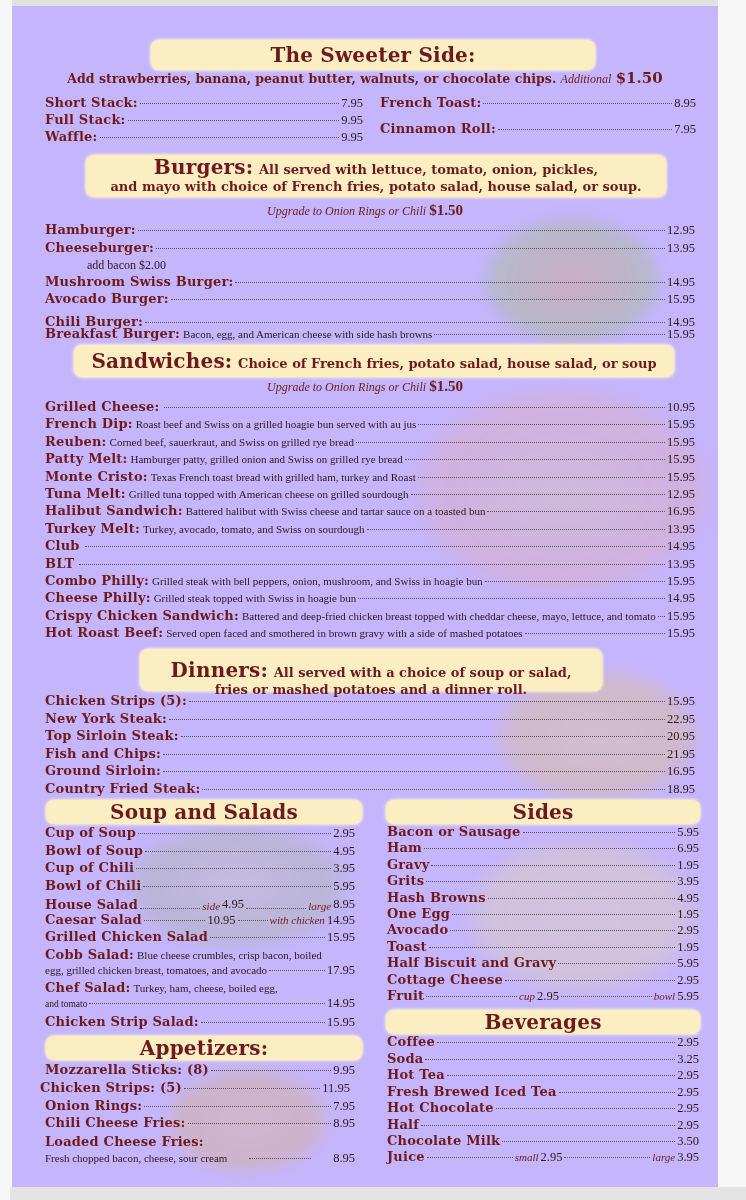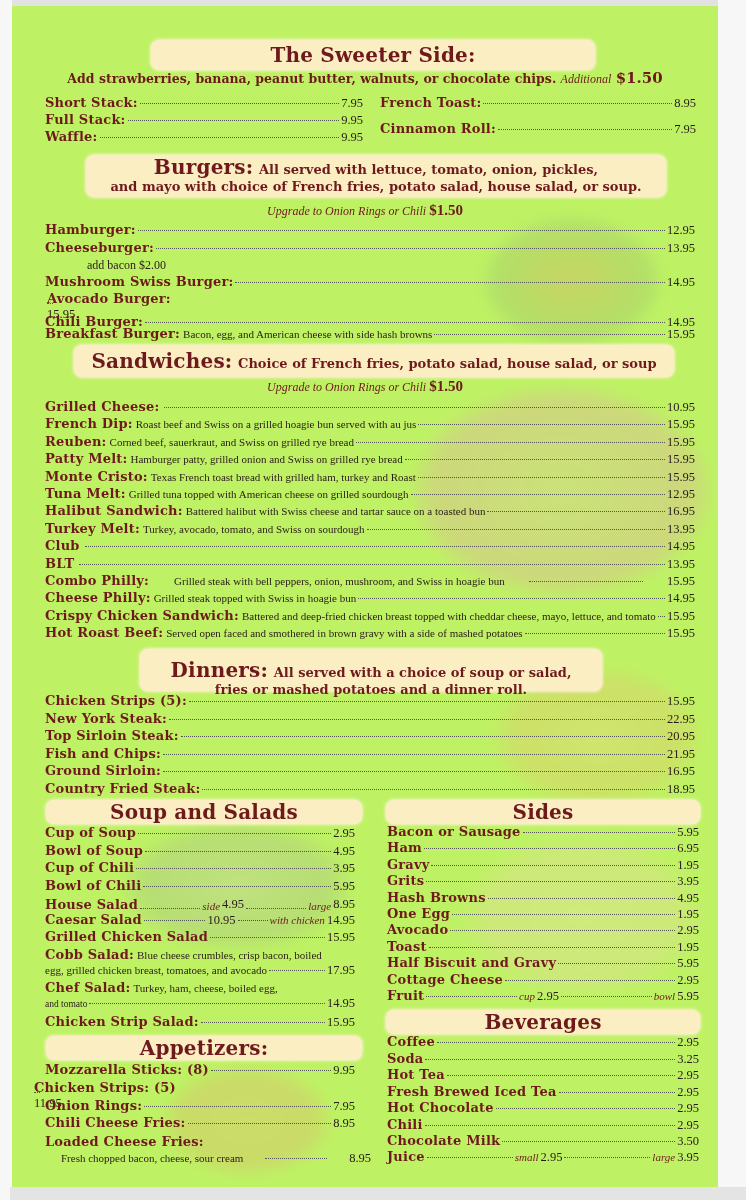--- a/index.html
+++ b/index.html
@@ -1,20 +1,20 @@
 <!DOCTYPE html>
 <html><head>
   <meta charset="utf-8">
   <style>
     * { box-sizing: border-box; margin: 0; padding: 0; }
     html, body { width: 746px; height: 1200px; background: #f7f7f7; overflow: hidden; }
     body { position: relative; font-family: "DejaVu Serif", "Liberation Serif", serif; color: #6e1a1c; }
     .topbar { position: absolute; left: 12px; top: 0; width: 706px; height: 6px; background: #e2e2e2; }
     .botbar { position: absolute; left: 10px; top: 1187px; width: 736px; height: 13px; background: #e4e4e4; }
-    .page { position: absolute; left: 12px; top: 6px; width: 706px; height: 1181px; background: #bef264; }
+    .page { position: absolute; left: 12px; top: 6px; width: 706px; height: 1181px; background: #c4b5fd; }
     .banner { position: absolute; background: #fbeec3; border-radius: 8px; box-shadow: 0 0 3px 1px #fbf1d2; text-align: center; color: #6e1a1c; font-weight: bold; }
     .banner .big { font-size: 20px; letter-spacing: 0.2px; }
     .banner .small { font-size: 13px; }
     .note { position: absolute; text-align: center; font-family: "Liberation Serif", serif; font-style: italic; font-size: 12px; color: #6e1a1c; width: 100%; }
     .note b { font-style: normal; font-size: 15px; }
     .row { position: absolute; display: flex; align-items: baseline; white-space: nowrap; height: 17px; }
     .row .nm { font-weight: bold; font-size: 13px; color: #6e1a1c; letter-spacing: 0.2px; }
     .row .ds { font-family: "Liberation Serif", serif; font-size: 11px; color: #2a1a1a; margin-left: 3px; }
     .row .dots { flex: 1; border-bottom: 1px dotted #555; margin: 0 2px; transform: translateY(-3px); min-width: 6px; }
     .row .pr { font-family: "Liberation Serif", serif; font-size: 12.5px; color: #2a1a1a; }
@@ -86,21 +86,21 @@
       <span class="nm">Cheeseburger:</span>
       <span class="dots"></span>
       <span class="pr">13.95</span>
     </div>
   <div class="sub" style="left:75px;top:252px;">add bacon $2.00</div>
   <div class="row" style="left:33px;top:268px;width:650px;">
       <span class="nm">Mushroom Swiss Burger:</span>
       <span class="dots"></span>
       <span class="pr">14.95</span>
     </div>
-  <div class="row" style="left:33px;top:285px;width:650px;flex-direction:column;">
+  <div class="row" style="left:33px;top:285px;width:650px;">
       <span class="nm">Avocado Burger:</span>
       <span class="dots"></span>
       <span class="pr">15.95</span>
     </div>
   <div class="row" style="left:33px;top:308px;width:650px;">
       <span class="nm">Chili Burger:</span>
       <span class="dots"></span>
       <span class="pr">14.95</span>
     </div>
   <div class="row" style="left:33px;top:320px;width:650px;">
@@ -170,21 +170,21 @@
         <span class="ds"></span>
         <span class="dots"></span>
         <span class="pr">14.95</span>
       </div>
       <div class="row" style="left: 33px; top: 549.6px; width: 650px;">
         <span class="nm">BLT</span>
         <span class="ds"></span>
         <span class="dots"></span>
         <span class="pr">13.95</span>
       </div>
-      <div class="row" style="left: 33px; top: 567px; width: 650px; gap: 22px;">
+      <div class="row" style="left: 33px; top: 567px; width: 650px;">
         <span class="nm">Combo Philly:</span>
         <span class="ds">Grilled steak with bell peppers, onion, mushroom, and Swiss in hoagie bun</span>
         <span class="dots"></span>
         <span class="pr">15.95</span>
       </div>
       <div class="row" style="left: 33px; top: 584.4px; width: 650px;">
         <span class="nm">Cheese Philly:</span>
         <span class="ds">Grilled steak topped with Swiss in hoagie bun</span>
         <span class="dots"></span>
         <span class="pr">14.95</span>
@@ -314,40 +314,40 @@
 
   <div class="banner" style="left:34px;top:1030px;width:316px;height:24px;line-height:24px;">
     <span class="big">Appetizers:</span>
   </div>
   <div id="appetizer-list">
       <div class="row" style="left: 33px; top: 1056px; width: 310px;">
         <span class="nm">Mozzarella Sticks: (8)</span>
         <span class="dots"></span>
         <span class="pr">9.95</span>
       </div>
-      <div class="row" style="left: 20px; top: 1073.8px; width: 310px; flex-direction: column;">
+      <div class="row" style="left: 28px; top: 1073.8px; width: 310px;">
         <span class="nm">Chicken Strips: (5)</span>
         <span class="dots"></span>
         <span class="pr">11.95</span>
       </div>
       <div class="row" style="left: 33px; top: 1091.6px; width: 310px;">
         <span class="nm">Onion Rings:</span>
         <span class="dots"></span>
         <span class="pr">7.95</span>
       </div>
       <div class="row" style="left: 33px; top: 1109.4px; width: 310px;">
         <span class="nm">Chili Cheese Fries:</span>
         <span class="dots"></span>
         <span class="pr">8.95</span>
       </div>
     </div>
   <div class="row" style="left:33px;top:1128px;width:310px;">
       <span class="nm">Loaded Cheese Fries:</span>
     </div>
-  <div class="row" style="left:49px;top:1145px;width:310px;gap:20px;">
+  <div class="row" style="left:33px;top:1145px;width:310px;gap:20px;">
       <span class="ds" style="margin-left:0;">Fresh chopped bacon, cheese, sour cream</span>
       <span class="dots"></span>
       <span class="pr">8.95</span>
     </div>
 
   <div class="banner" style="left:374px;top:794px;width:314px;height:24px;line-height:24px;">
     <span class="big">Sides</span>
   </div>
   <div id="sides-list">
       <div class="row" style="left: 375px; top: 818px; width: 312px;">
@@ -434,21 +434,21 @@
         <span class="nm">Fresh Brewed Iced Tea</span>
         <span class="dots"></span>
         <span class="pr">2.95</span>
       </div>
       <div class="row" style="left: 375px; top: 1094px; width: 312px;">
         <span class="nm">Hot Chocolate</span>
         <span class="dots"></span>
         <span class="pr">2.95</span>
       </div>
       <div class="row" style="left: 375px; top: 1110.5px; width: 312px;">
-        <span class="nm">Chili</span>
+        <span class="nm">Half</span>
         <span class="dots"></span>
         <span class="pr">2.95</span>
       </div>
       <div class="row" style="left: 375px; top: 1127px; width: 312px;">
         <span class="nm">Chocolate Milk</span>
         <span class="dots"></span>
         <span class="pr">3.50</span>
       </div>
     </div>
   <div class="row" style="left:375px;top:1143px;width:312px;">

